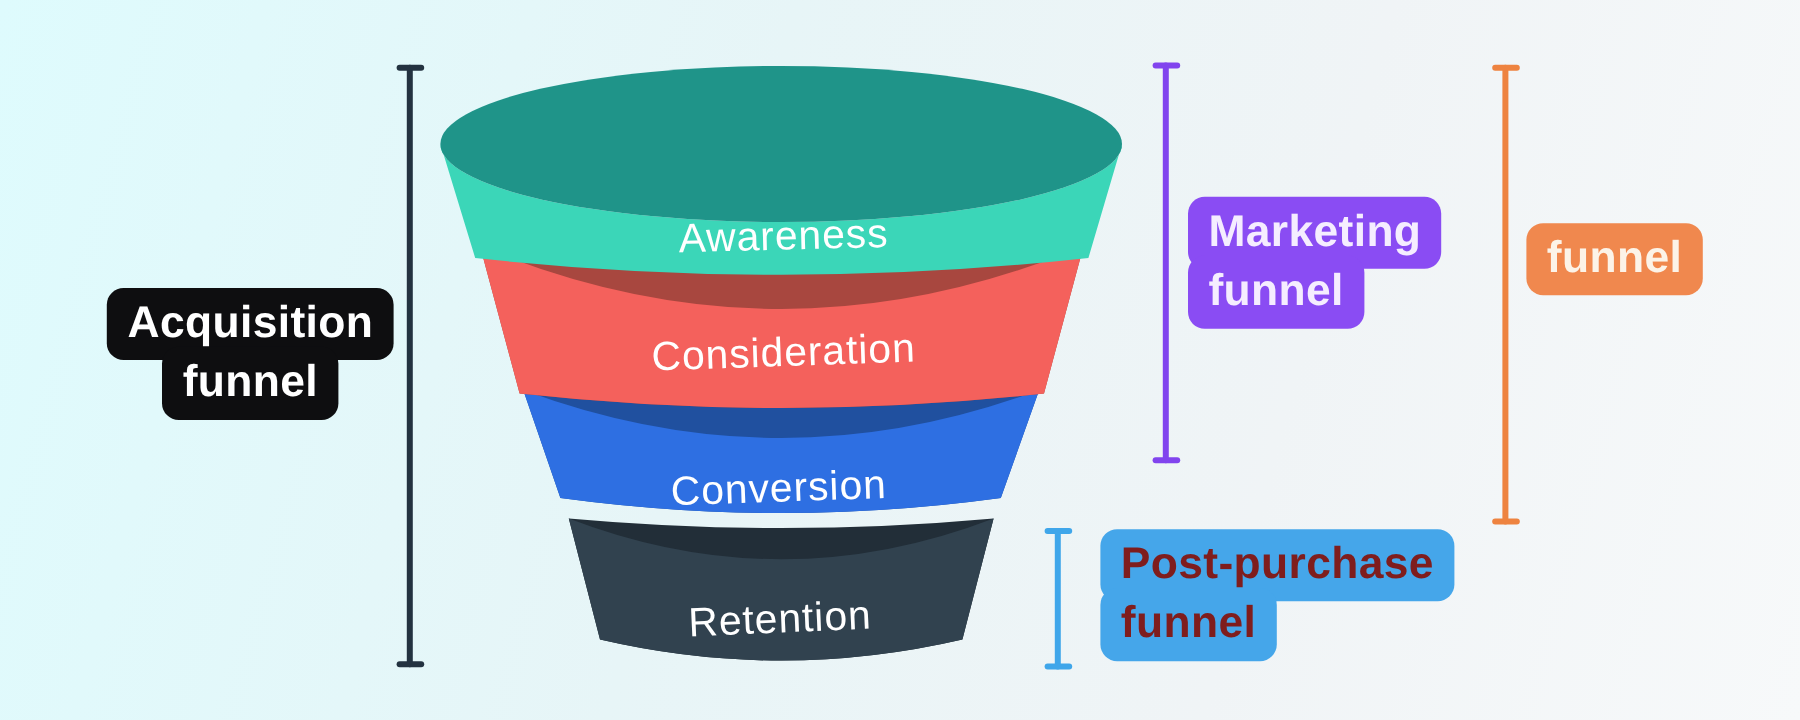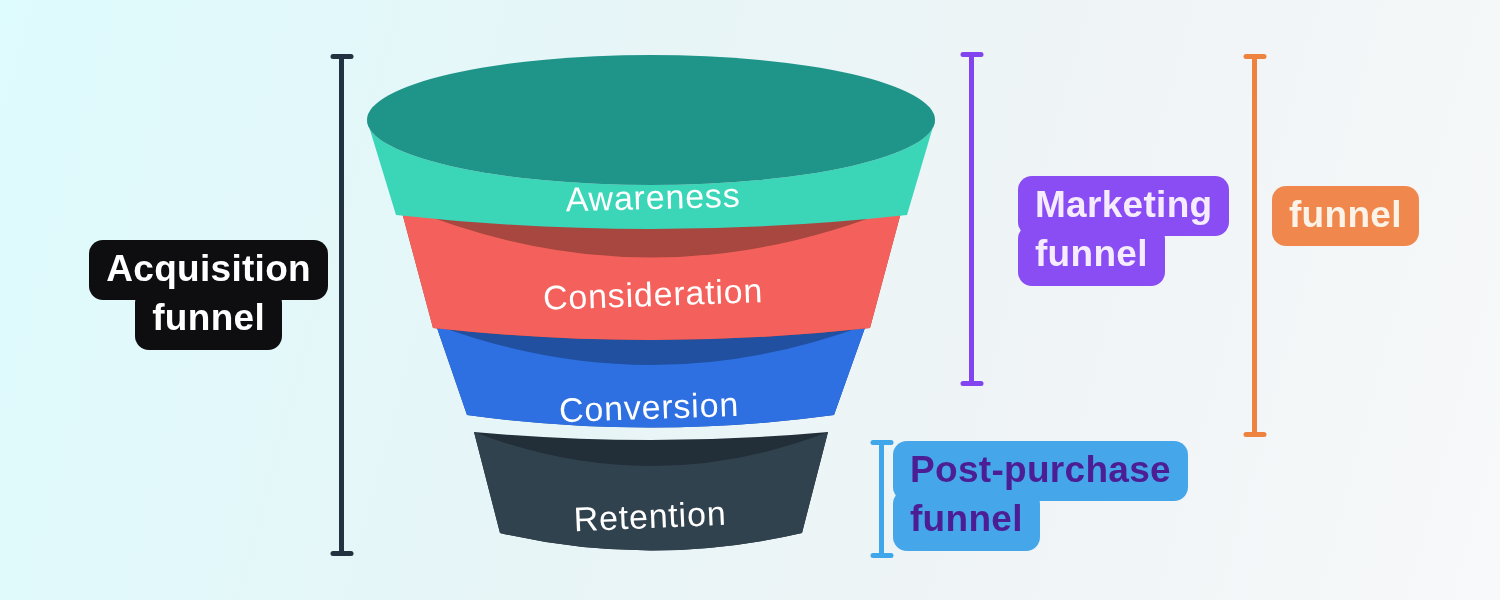--- a/index.html
+++ b/index.html
@@ -86,27 +86,27 @@
   <div class="vline" style="left: 339px; top: 54px; height: 502px; background: rgb(35, 50, 64);"></div>
   <div class="vline" style="left: 969px; top: 52px; height: 334px; background: rgb(129, 68, 238);"></div>
   <div class="vline" style="left: 1252px; top: 54px; height: 383px; background: rgb(238, 131, 64);"></div>
   <div class="vline" style="left: 879px; top: 440px; height: 118px; background: rgb(63, 166, 234);"></div>
 
   <div class="callout align-right" style="right: 1172px; top: 240px; color: rgb(255, 255, 255);">
     <span class="line" style="background: rgb(14, 14, 16);">Acquisition</span>
     <span class="line" style="background: rgb(14, 14, 16);">funnel</span>
   </div>
 
-  <div class="callout align-left" style="left: 990px; top: 176px; color: rgb(245, 237, 255); margin-left: 28px;">
+  <div class="callout align-left" style="left: 990px; top: 164px; color: rgb(245, 237, 255);">
     <span class="line" style="background: rgb(138, 76, 243);">Marketing</span>
     <span class="line" style="background: rgb(138, 76, 243);">funnel</span>
   </div>
 
   <div class="callout align-left" style="left: 1272px; top: 186px; color: rgb(252, 243, 232);">
     <span class="line" style="background: rgb(240, 136, 78);">funnel</span>
   </div>
 
-  <div class="callout align-left" style="left: 893px; top: 441px; color: #4c1d95;">
+  <div class="callout align-left" style="left: 917px; top: 441px; color: #7f1d1d;">
     <span class="line" style="background: rgb(69, 166, 234);">Post-purchase</span>
     <span class="line" style="background: rgb(69, 166, 234);">funnel</span>
   </div>
 
 </div>
 
 </body></html>

